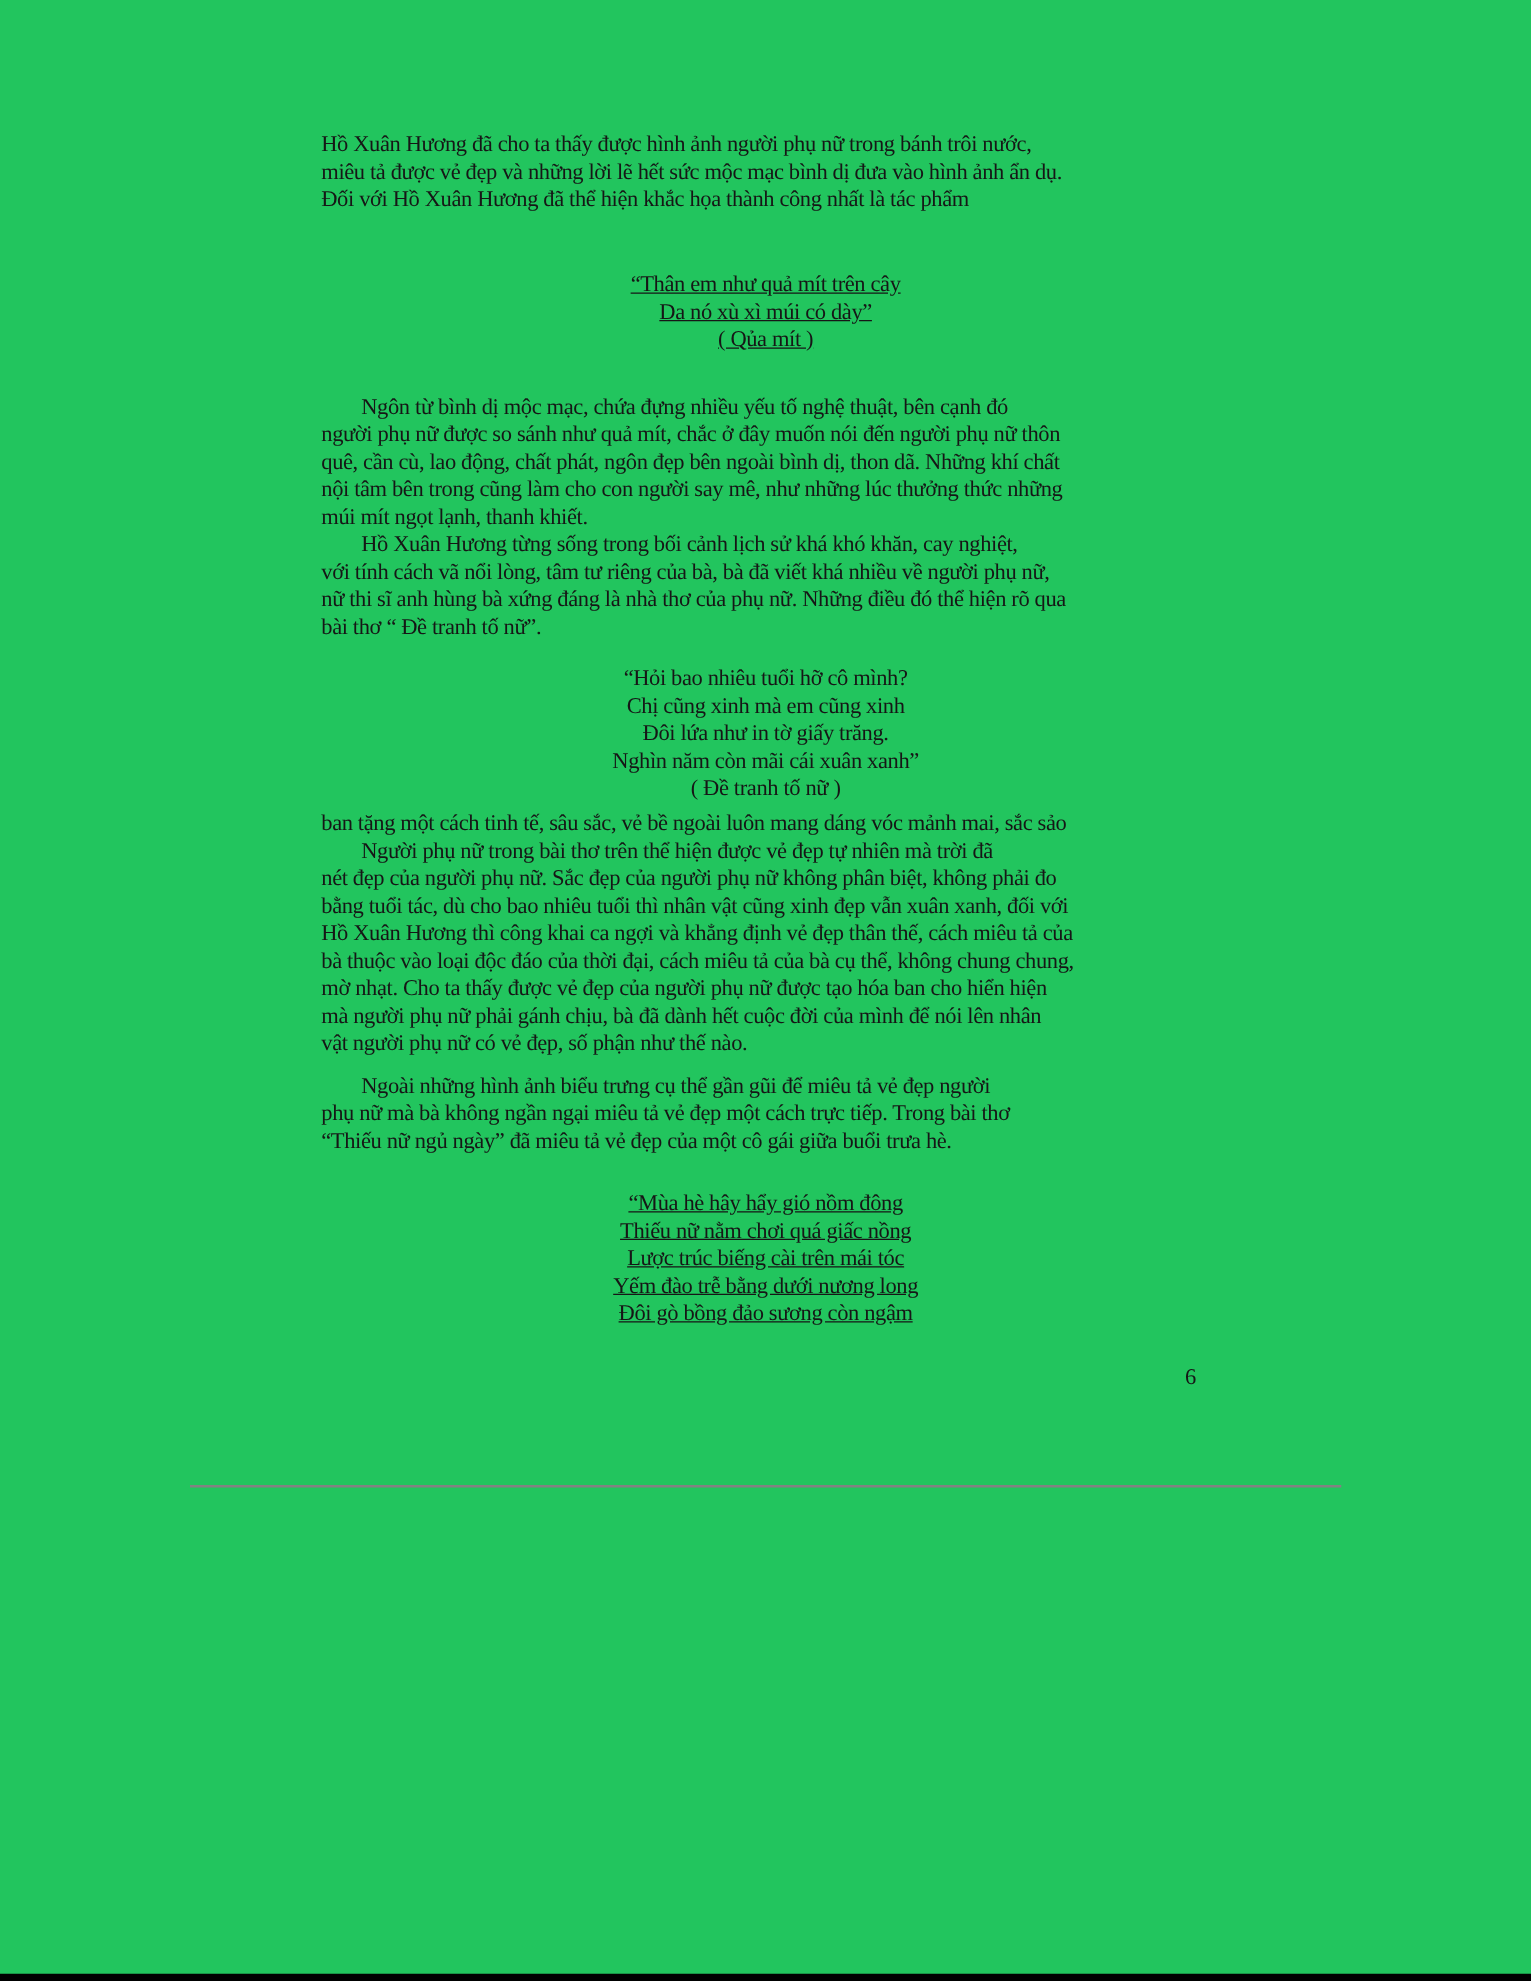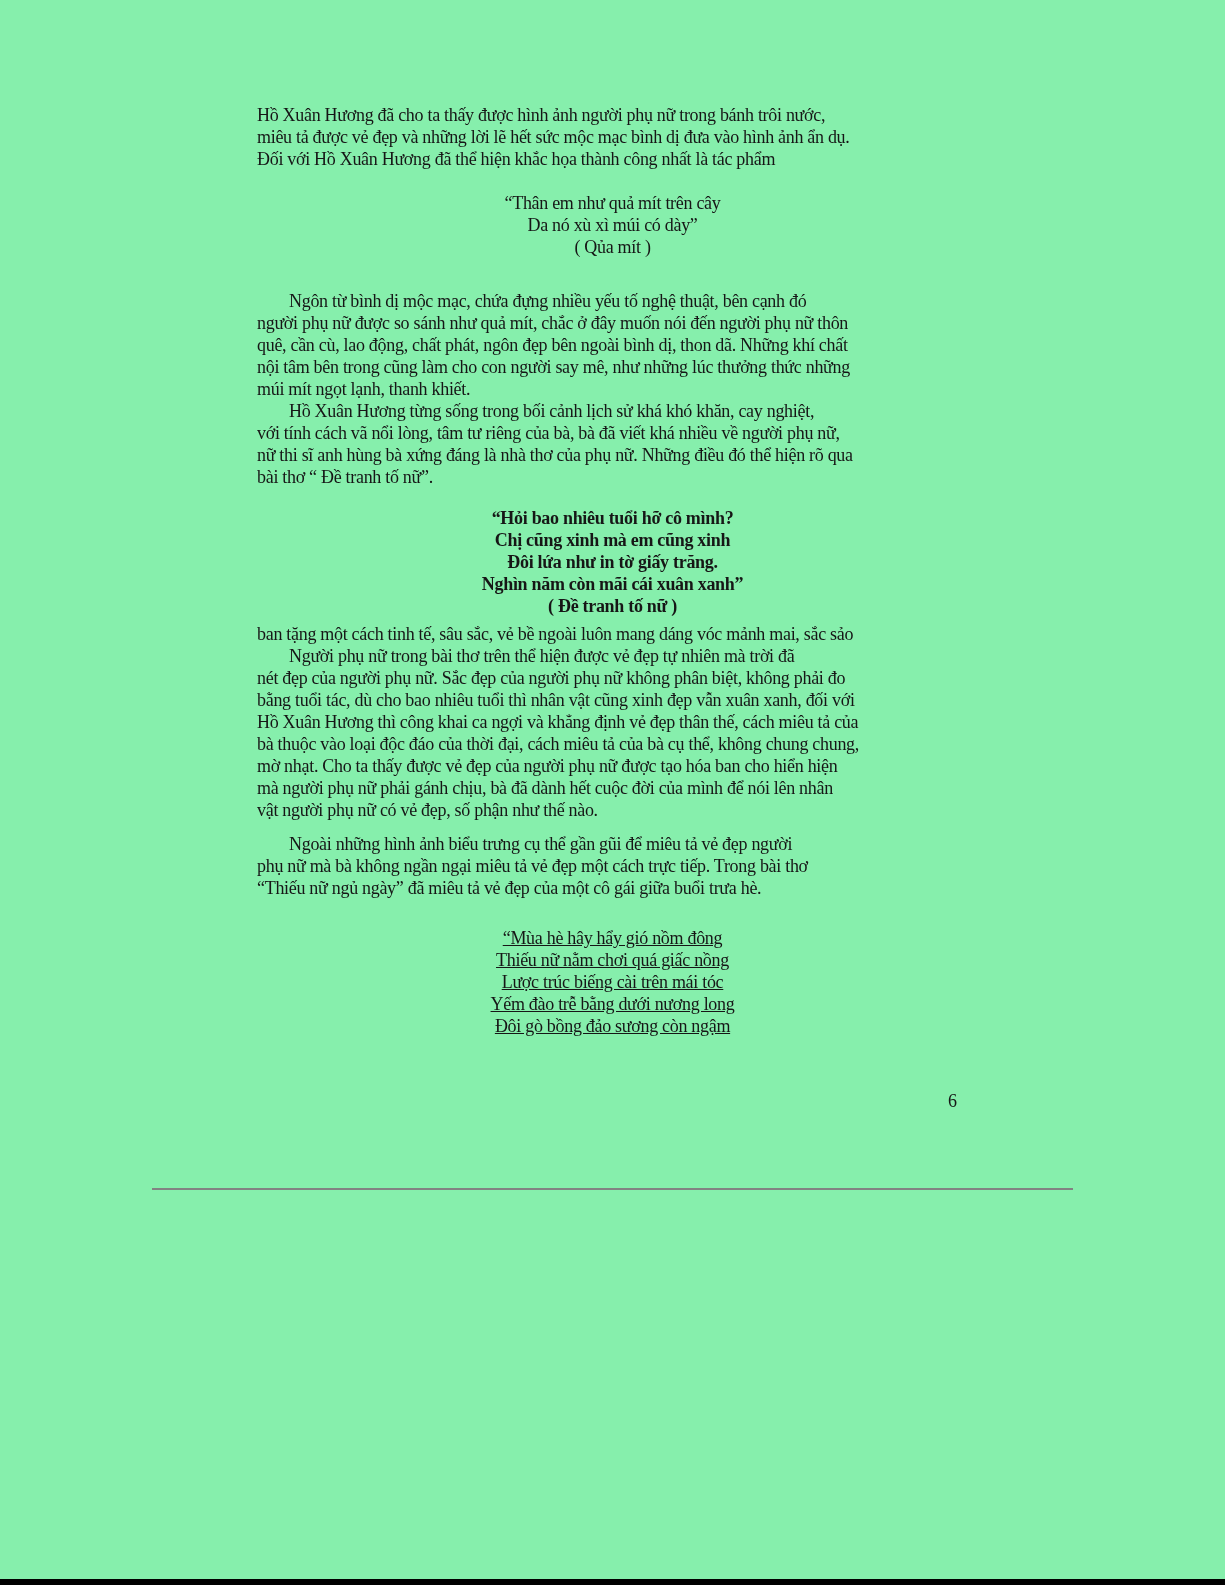--- a/index.html
+++ b/index.html
@@ -4,21 +4,21 @@
 <style>
   html, body {
     margin: 0;
     padding: 0;
     background: #ffffff;
   }
   .page {
     position: relative;
     width: 1225px;
     height: 1585px;
-    background: #86efac;
+    background: #22c55e;
     overflow: hidden;
     font-family: "Liberation Serif", "DejaVu Serif", serif;
     color: #161616;
   }
   .content {
     position: absolute;
     left: 257px;
     top: 0;
     width: 626px;
   }
@@ -66,39 +66,39 @@
 </head>
 <body>
 
 <div class="page">
   <div class="content" id="doc-content">
       <div class="block para" style="margin-top: 104px;">
         <div class="line line-first">Hồ Xuân Hương đã cho ta thấy được hình ảnh người phụ nữ trong bánh trôi nước,</div>
         <div class="line">miêu tả được vẻ đẹp và những lời lẽ hết sức mộc mạc bình dị đưa vào hình ảnh ẩn dụ.</div>
         <div class="line">Đối với Hồ Xuân Hương đã thể hiện khắc họa thành công nhất là tác phẩm</div>
       </div>
-      <div class="block poem" style="margin-top: 22px;">
+      <div class="block poem" style="margin-top: 46px; text-decoration: underline;">
         <div class="line line-first">“Thân em như quả mít trên cây</div>
         <div class="line">Da nó xù xì múi có dày”</div>
         <div class="line">( Qủa mít )</div>
       </div>
       <div class="block para" style="margin-top: 32px;">
         <div class="line line-first indented">Ngôn từ bình dị mộc mạc, chứa đựng nhiều yếu tố nghệ thuật, bên cạnh đó</div>
         <div class="line indented">người phụ nữ được so sánh như quả mít, chắc ở đây muốn nói đến người phụ nữ thôn</div>
         <div class="line indented">quê, cần cù, lao động, chất phát, ngôn đẹp bên ngoài bình dị, thon dã. Những khí chất</div>
         <div class="line indented">nội tâm bên trong cũng làm cho con người say mê, như những lúc thưởng thức những</div>
         <div class="line indented">múi mít ngọt lạnh, thanh khiết.</div>
       </div>
       <div class="block para" style="margin-top: 0px;">
         <div class="line line-first indented">Hồ Xuân Hương từng sống trong bối cảnh lịch sử khá khó khăn, cay nghiệt,</div>
         <div class="line indented">với tính cách vã nổi lòng, tâm tư riêng của bà, bà đã viết khá nhiều về người phụ nữ,</div>
         <div class="line indented">nữ thi sĩ anh hùng bà xứng đáng là nhà thơ của phụ nữ. Những điều đó thể hiện rõ qua</div>
         <div class="line indented">bài thơ “ Đề tranh tố nữ”.</div>
       </div>
-      <div class="block poem" style="margin-top: 19px; font-weight: bold;">
+      <div class="block poem" style="margin-top: 19px;">
         <div class="line line-first">“Hỏi bao nhiêu tuổi hỡ cô mình?</div>
         <div class="line">Chị cũng xinh mà em cũng xinh</div>
         <div class="line">Đôi lứa như in tờ giấy trăng.</div>
         <div class="line">Nghìn năm còn mãi cái xuân xanh”</div>
         <div class="line">( Đề tranh tố nữ )</div>
       </div>
       <div class="block para" style="margin-top: 6px;">
         <div class="line indented">ban tặng một cách tinh tế, sâu sắc, vẻ bề ngoài luôn mang dáng vóc mảnh mai, sắc sảo</div>
         <div class="line line-first indented">Người phụ nữ trong bài thơ trên thể hiện được vẻ đẹp tự nhiên mà trời đã</div>
         <div class="line indented">nét đẹp của người phụ nữ. Sắc đẹp của người phụ nữ không phân biệt, không phải đo</div>

